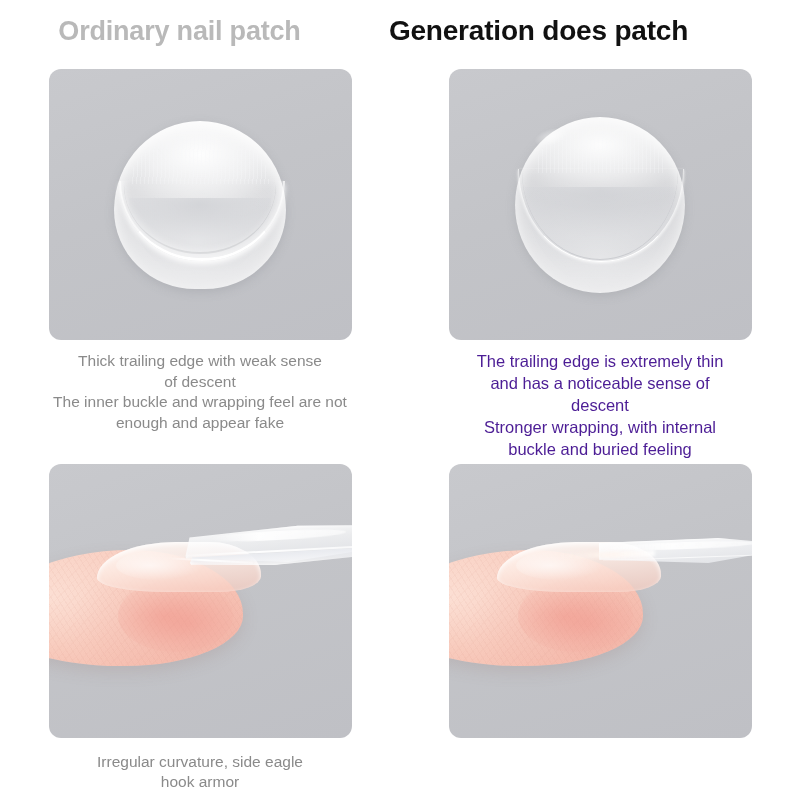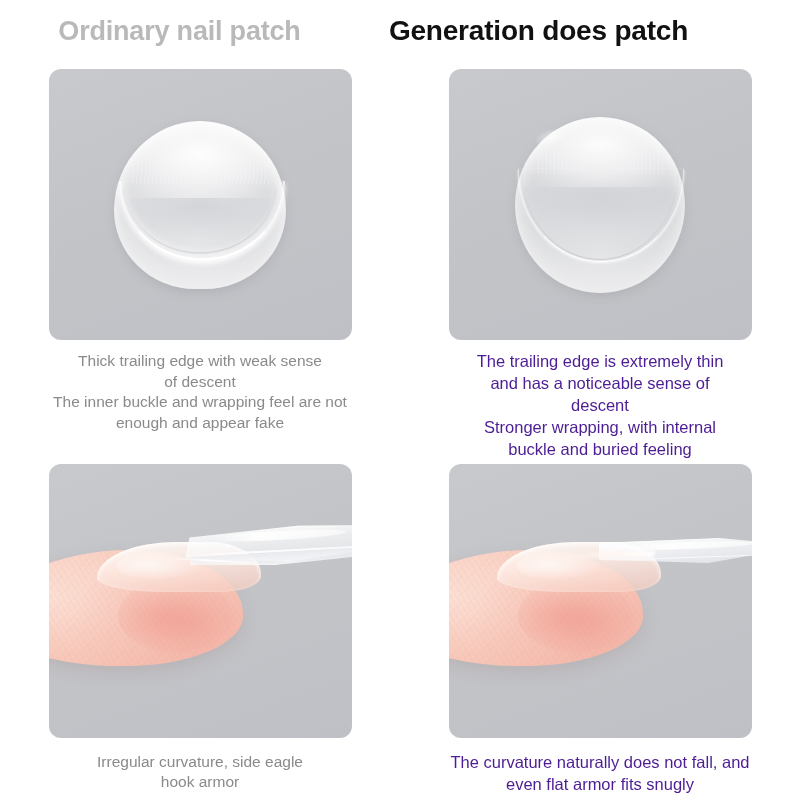--- a/index.html
+++ b/index.html
@@ -513,20 +513,18 @@
               <div class="lunula"></div>
             </div>
             <div class="patch-thin">
               <div class="wedge"></div>
               <div class="underline"></div>
               <div class="taper-hilite"></div>
               <div class="seam"></div>
             </div>
           </div>
         </div>
-        <div class="caption strong bottom">The curvature naturally does not fall, and
-even flat armor fits snugly</div>
       </div>
 
     </div>
 
   </div>
 </div>
 
 </body></html>

